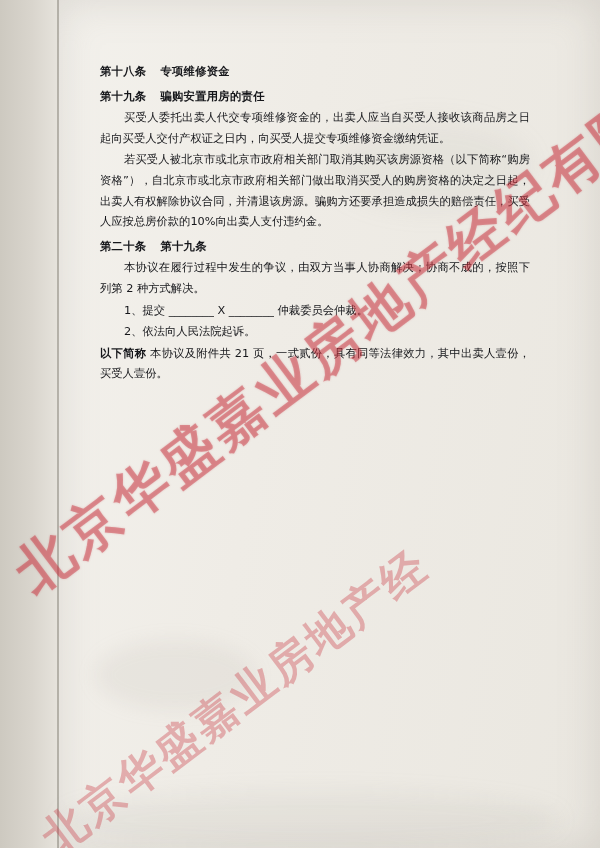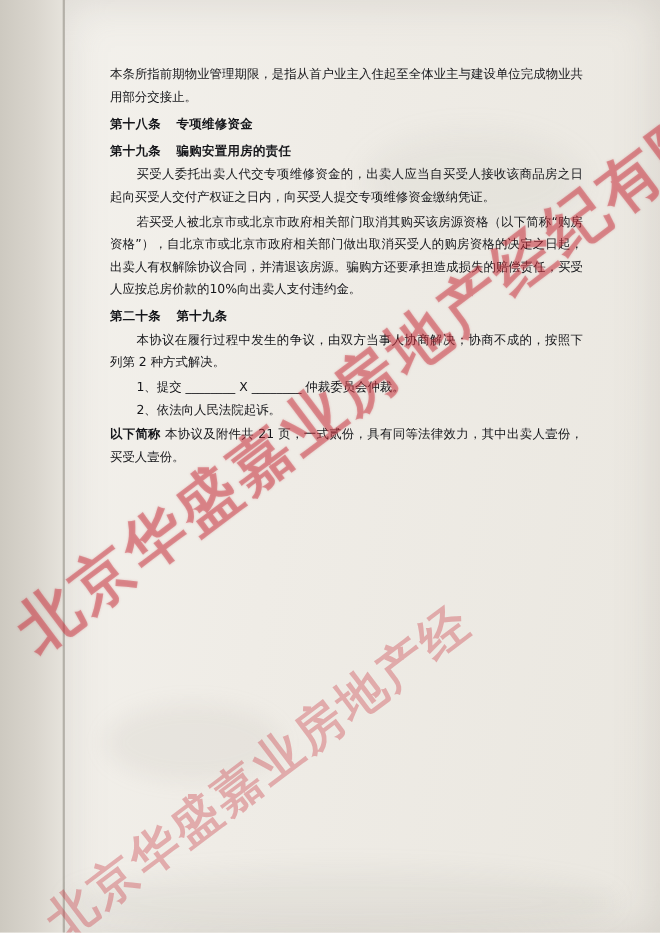--- a/index.html
+++ b/index.html
@@ -128,21 +128,20 @@
   <div id="sheet"></div>
   <div id="left-edge"></div>
   <div id="edge-line"></div>
 
   <div class="blotch" style="left:95px;top:640px;width:160px;height:70px;background:rgba(170,165,155,0.12);filter:blur(9px);"></div>
   <div class="blotch" style="left:330px;top:120px;width:200px;height:90px;background:rgba(170,165,155,0.10);filter:blur(12px);"></div>
   <div class="blotch" style="left:60px;top:790px;width:500px;height:60px;background:rgba(160,155,145,0.10);filter:blur(10px);"></div>
 
   <div id="doc">
 
-    <p class="para">本条所指前期物业管理期限，是指从首户业主入住起至全体业主与建设单位完成物业共用部分交接止。</p>
 
     <p class="para heading">
       <span class="num">第十八条</span><span>专项维修资金</span>
     </p>
 
     <p class="para heading">
       <span class="num">第十九条</span><span>骗购安置用房的责任</span>
     </p>
 
     <p class="para indent2">买受人委托出卖人代交专项维修资金的，出卖人应当自买受人接收该商品房之日起向买受人交付产权证之日内，向买受人提交专项维修资金缴纳凭证。</p>

